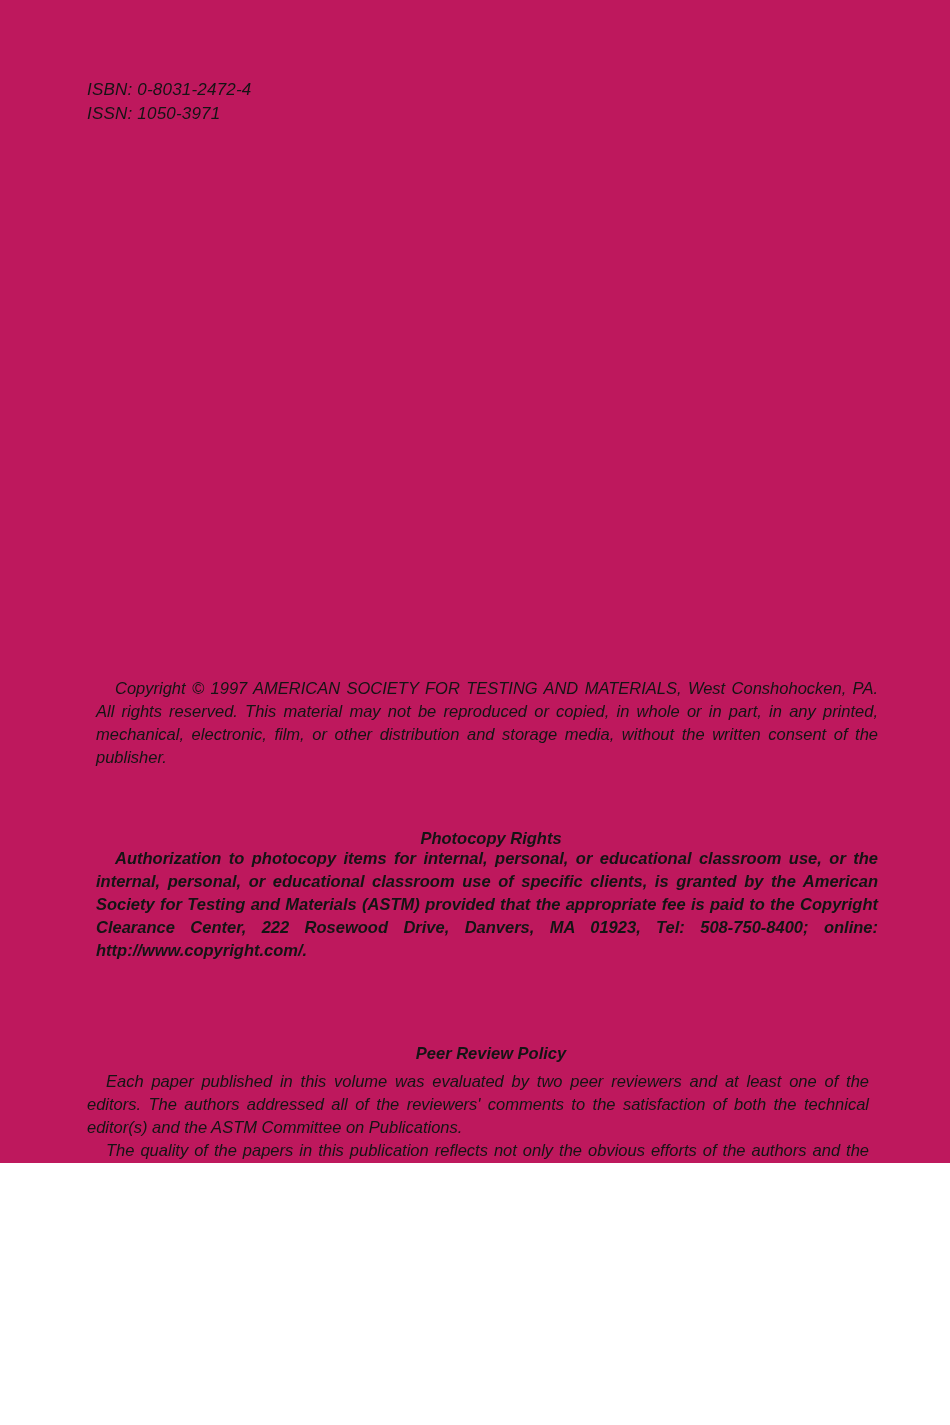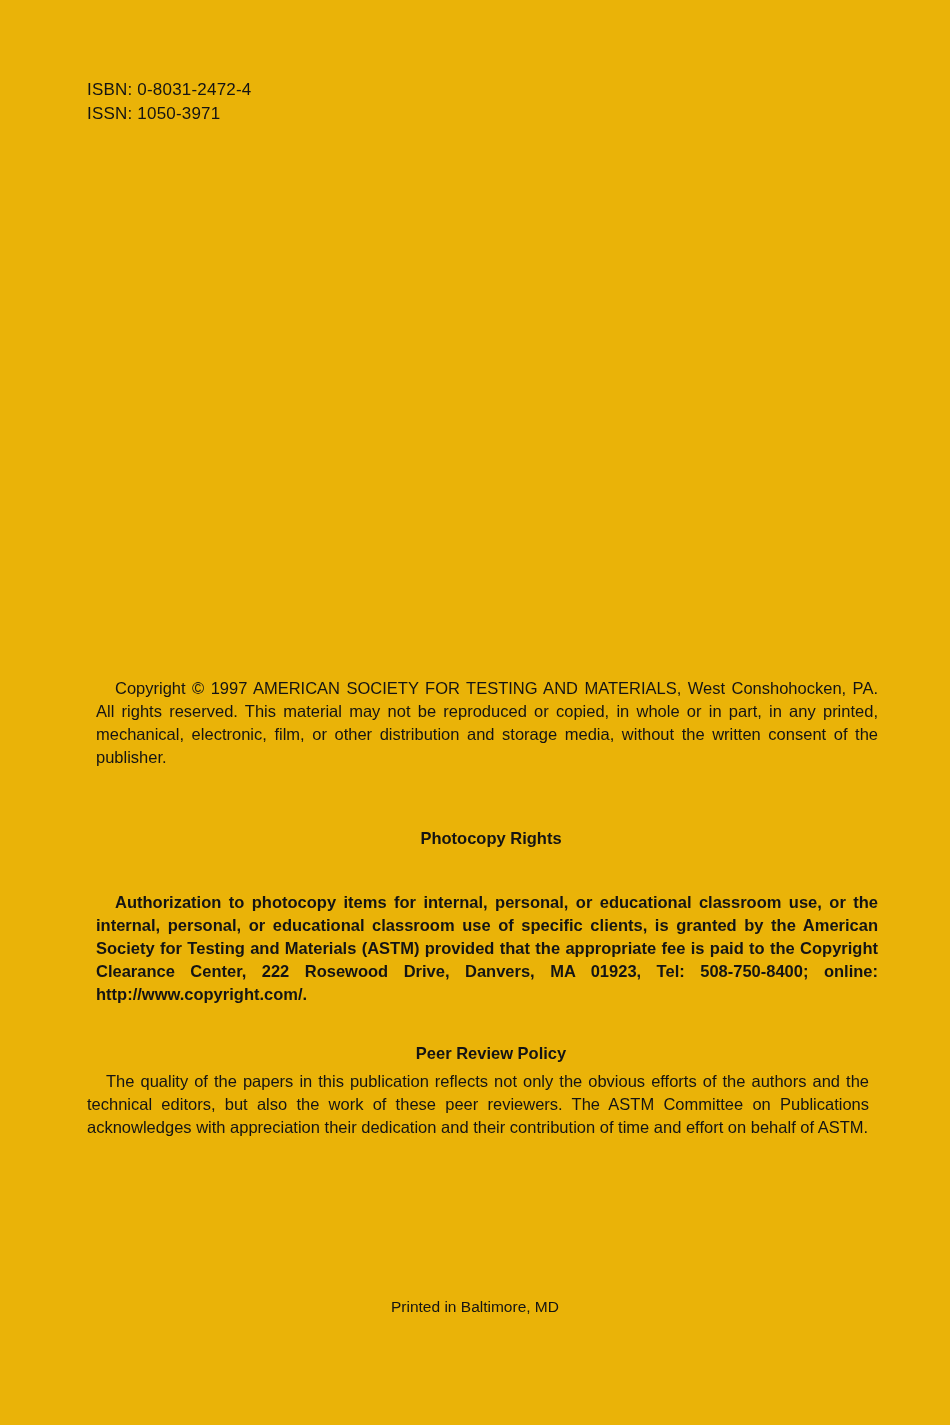--- a/index.html
+++ b/index.html
@@ -11,23 +11,24 @@
     width: 950px;
     height: 1425px;
     position: relative;
     font-family: "Liberation Sans", sans-serif;
     color: #141414;
     -webkit-font-smoothing: antialiased;
   }
   .page {
     position: relative;
     width: 950px;
-    height: 1425px;
-    background: #eab308;
+    height: 1163px;
+    background: #be185d;
     overflow: hidden;
+    font-style: italic;
   }
   .top-ids {
     position: absolute;
     top: 78px;
     left: 87px;
     font-size: 17px;
     line-height: 24px;
     letter-spacing: 0.2px;
   }
   .body-para {
@@ -52,21 +53,21 @@
     width: 950px;
     text-align: center;
     font-size: 16.5px;
     font-weight: bold;
     margin: 16px;
   }
   #photocopy-heading {
     top: 813px;
   }
   #photocopy-para {
-    top: 882px;
+    top: 838px;
     font-weight: bold;
   }
   #peer-heading {
     top: 1028px;
   }
   #peer-block {
     position: absolute;
     top: 1070px;
     left: 87px;
     width: 782px;
@@ -100,20 +101,21 @@
 
   <p id="copyright-para" class="body-para indent">Copyright © 1997 AMERICAN SOCIETY FOR TESTING AND MATERIALS, West Conshohocken, PA. All rights reserved. This material may not be reproduced or copied, in whole or in part, in any printed, mechanical, electronic, film, or other distribution and storage media, without the written consent of the publisher.</p>
 
   <h3 id="photocopy-heading" class="section-heading">Photocopy Rights</h3>
 
   <p id="photocopy-para" class="body-para indent">Authorization to photocopy items for internal, personal, or educational classroom use, or the internal, personal, or educational classroom use of specific clients, is granted by the American Society for Testing and Materials (ASTM) provided that the appropriate fee is paid to the Copyright Clearance Center, 222 Rosewood Drive, Danvers, MA 01923, Tel: 508-750-8400; online: http://www.copyright.com/.</p>
 
   <h3 id="peer-heading" class="section-heading">Peer Review Policy</h3>
 
   <div id="peer-block">
+    <p>Each paper published in this volume was evaluated by two peer reviewers and at least one of the editors. The authors addressed all of the reviewers' comments to the satisfaction of both the technical editor(s) and the ASTM Committee on Publications.</p>
     <p>The quality of the papers in this publication reflects not only the obvious efforts of the authors and the technical editors, but also the work of these peer reviewers. The ASTM Committee on Publications acknowledges with appreciation their dedication and their contribution of time and effort on behalf of ASTM.</p>
   </div>
 
   <div class="printed-info">
     <div>Printed in Baltimore, MD</div>
   </div>
 
 </div>
 
 </body></html>

